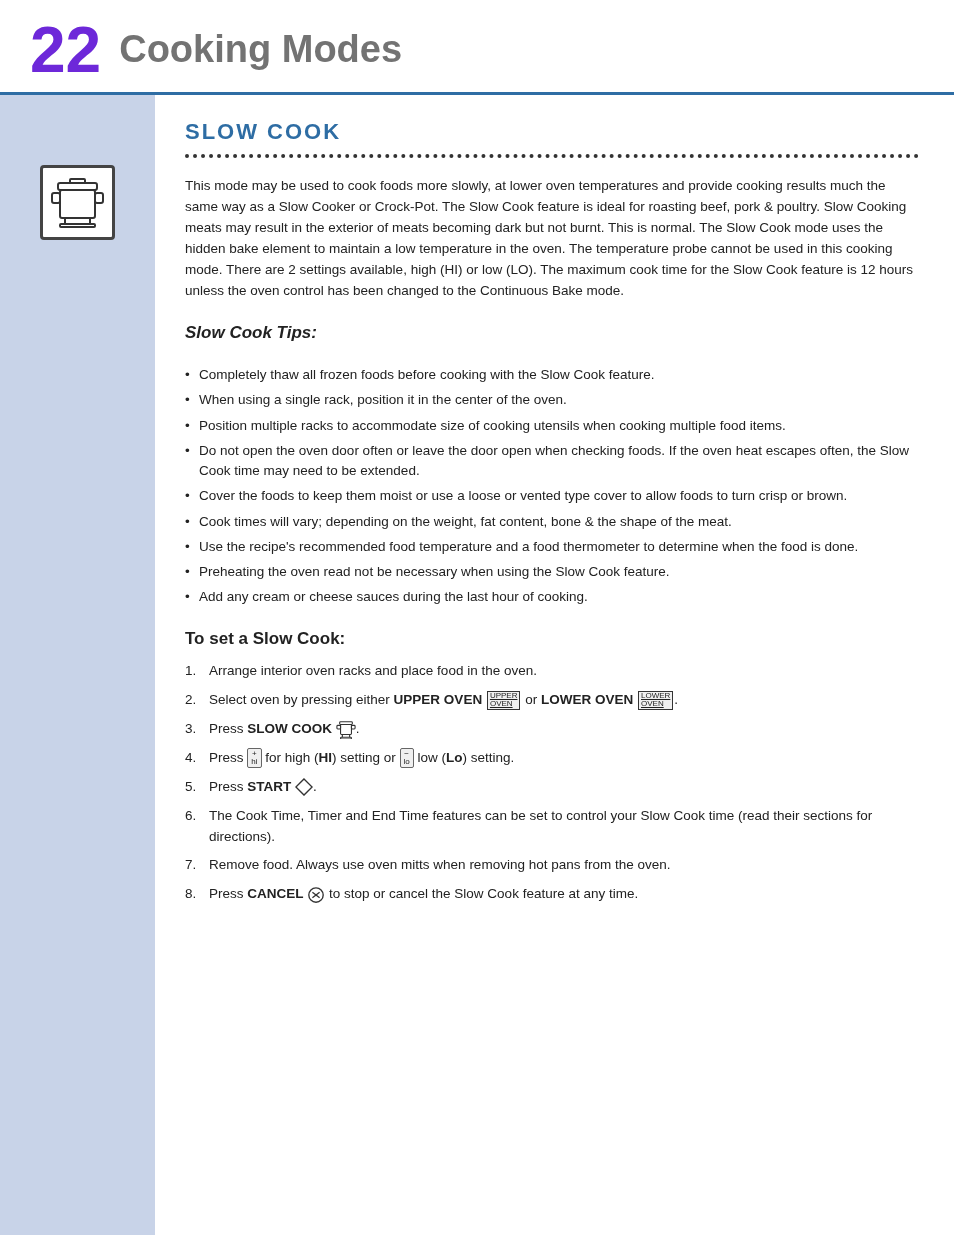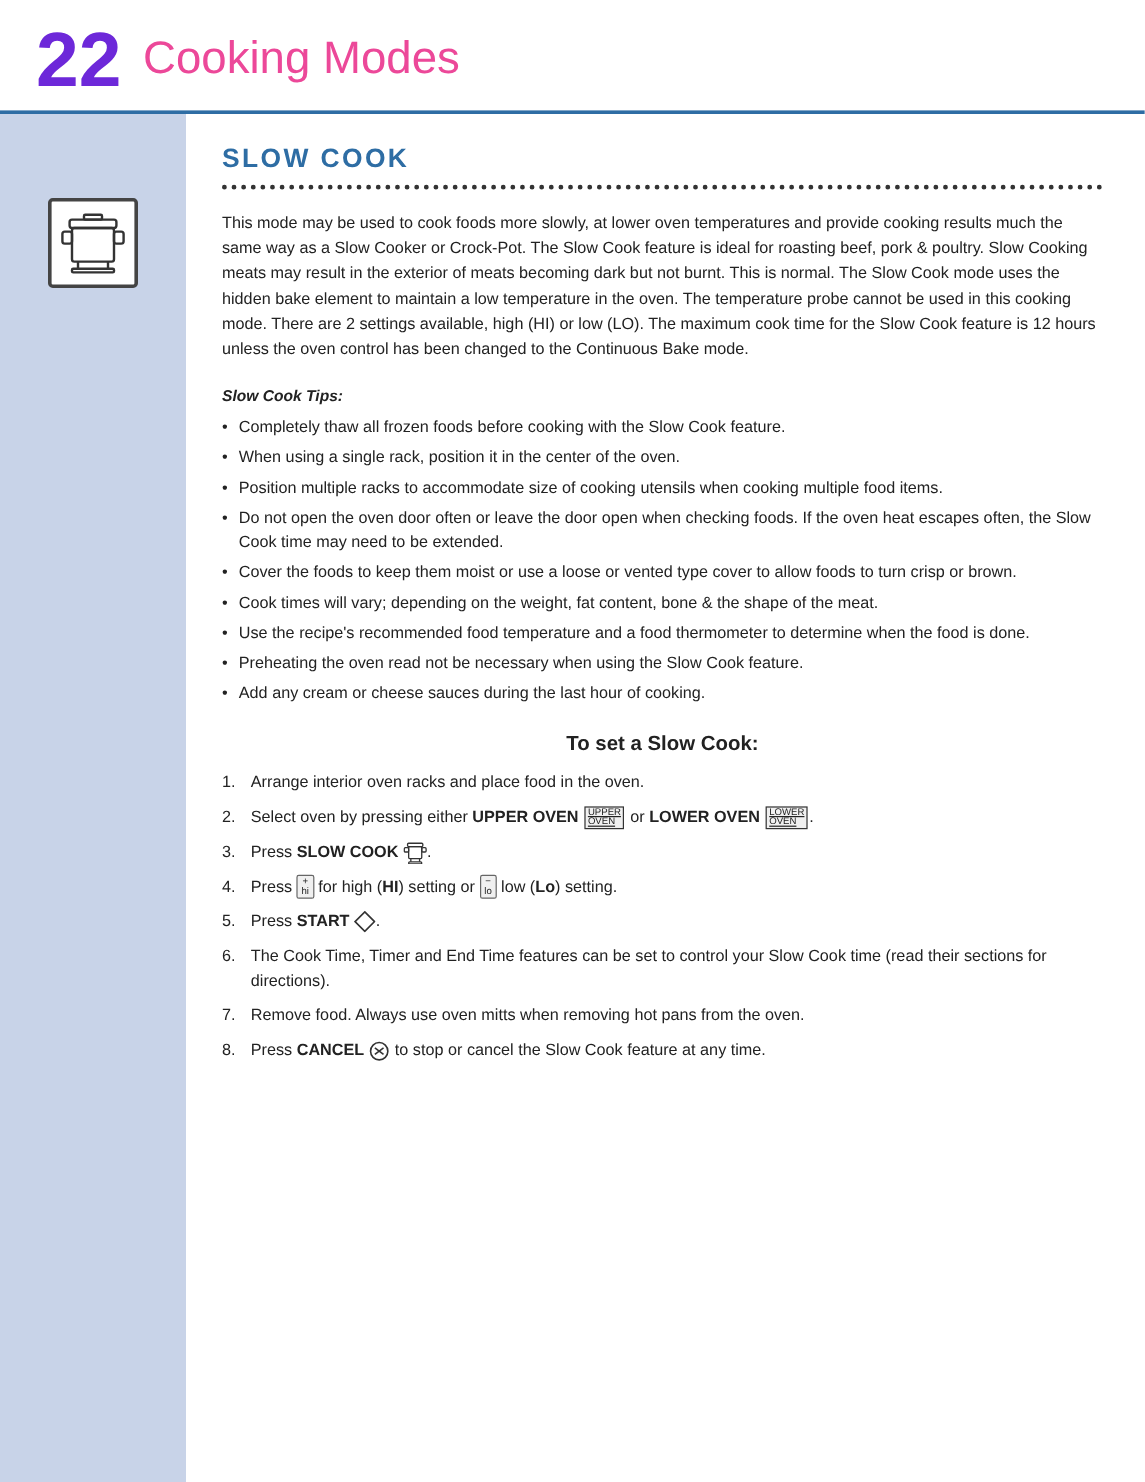--- a/index.html
+++ b/index.html
@@ -23,22 +23,22 @@
     }
     .page-number {
       font-size: 64px;
       font-weight: bold;
       color: #6d28d9;
       line-height: 1;
       margin-right: 18px;
     }
     .page-title {
       font-size: 38px;
-      font-weight: normal;
-      color: #ec4899;
+      font-weight: bold;
+      color: #737373;
       line-height: 1.1;
     }
 
     
     .content-area {
       display: flex;
       min-height: 1140px;
     }
     .left-sidebar {
       width: 155px;
@@ -100,25 +100,25 @@
     
     .description {
       font-size: 13.5px;
       line-height: 1.55;
       margin-bottom: 18px;
       color: #222;
     }
 
     
     .tips-heading {
-      font-size: 13px;
+      font-size: 17px;
       font-weight: bold;
       font-style: italic;
       color: #222;
-      margin-bottom: 7px;
+      margin-bottom: 20px;
     }
     .tips-list {
       list-style: none;
       padding: 0;
       margin-bottom: 18px;
     }
     .tips-list li {
       padding-left: 14px;
       position: relative;
       margin-bottom: 5px;
@@ -131,21 +131,20 @@
       left: 0;
       color: #222;
     }
 
     
     .steps-heading {
       font-size: 17px;
       font-weight: bold;
       color: #222;
       margin-bottom: 10px;
-      text-align: center;
     }
     .steps-list {
       list-style: none;
       padding: 0;
       counter-reset: step-counter;
     }
     .steps-list li {
       counter-increment: step-counter;
       padding-left: 24px;
       position: relative;

